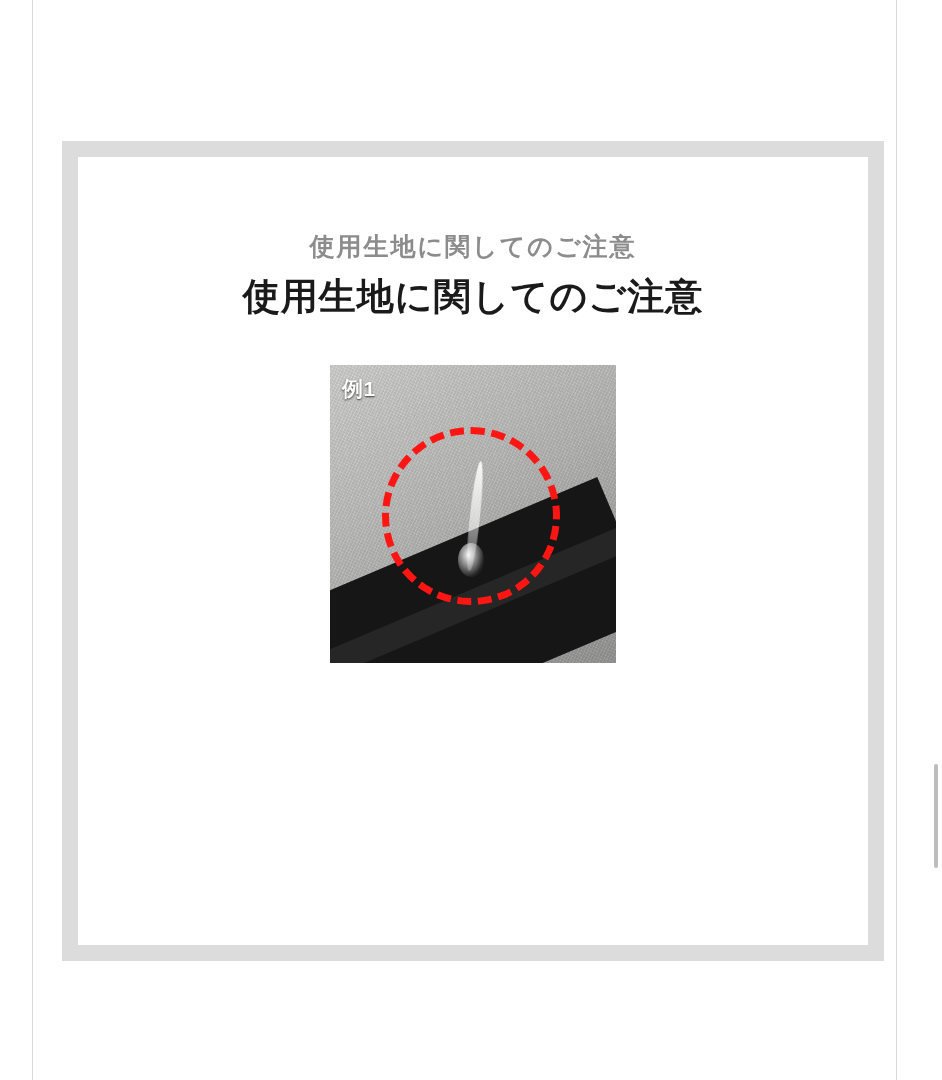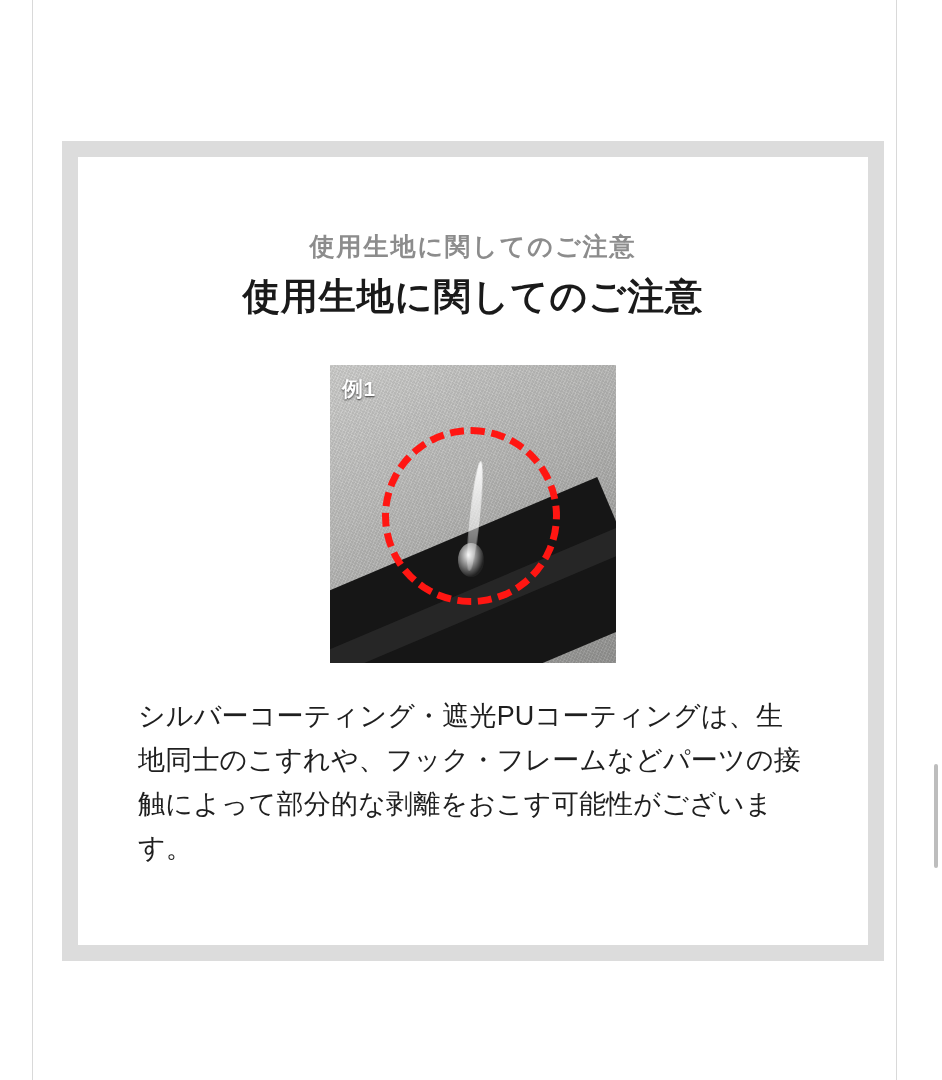--- a/index.html
+++ b/index.html
@@ -89,21 +89,20 @@
     font-weight: bold;
     letter-spacing: 1px;
     line-height: 1.2;
     margin: 0 0 46px 0;
   }
 
   .photos {
     display: flex;
     justify-content: center;
     gap: 43px;
-    margin-bottom: 32px;
   }
 
   .photo {
     position: relative;
     width: 286px;
     height: 298px;
     overflow: hidden;
     background: #222;
   }
 
@@ -295,20 +294,19 @@
           <div class="peel"></div>
           <div class="peel-2"></div>
           <div class="highlight-circle circle-1"></div>
           <div class="photo-label">例1</div>
         </div>
 
 
       </div>
 
       <div class="body-copy">
-        <p>シルバーコーティング・遮光PUコーティングは、生地同士のこすれや、フック・フレームなどパーツの接触によって部分的な剥離をおこす可能性がございます。</p>
       </div>
 
     </div>
   </div>
 
   <div class="scrollbar-thumb"></div>
 </div>
 
 </body></html>

